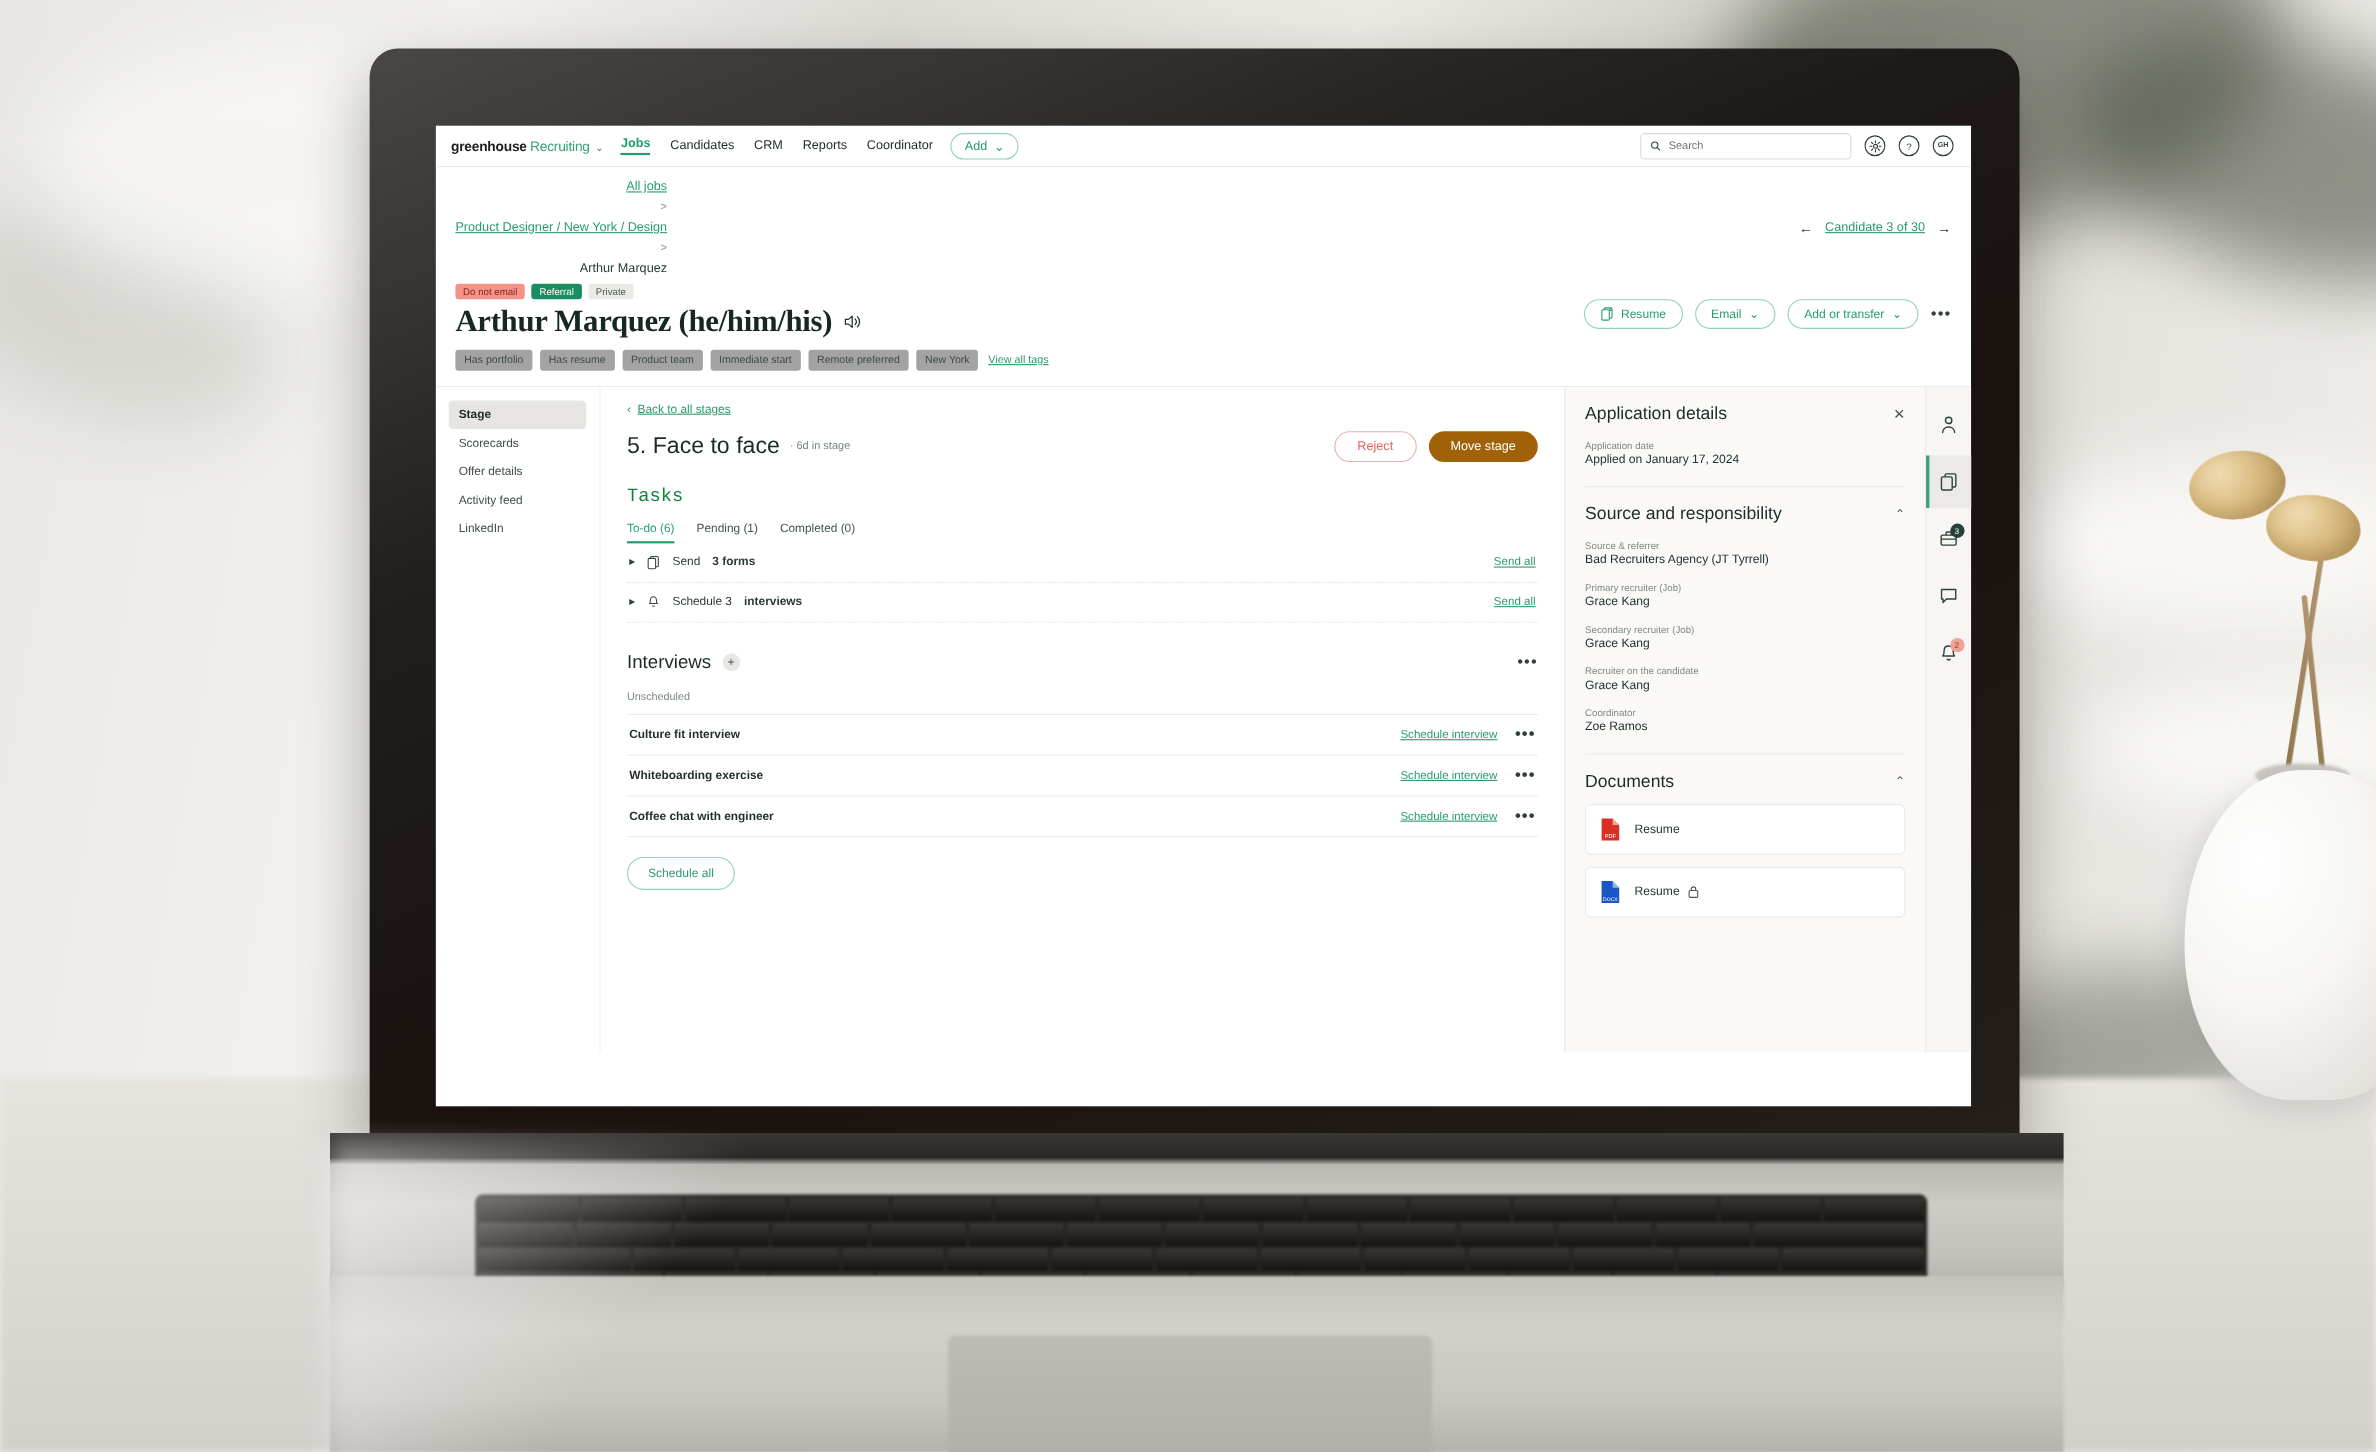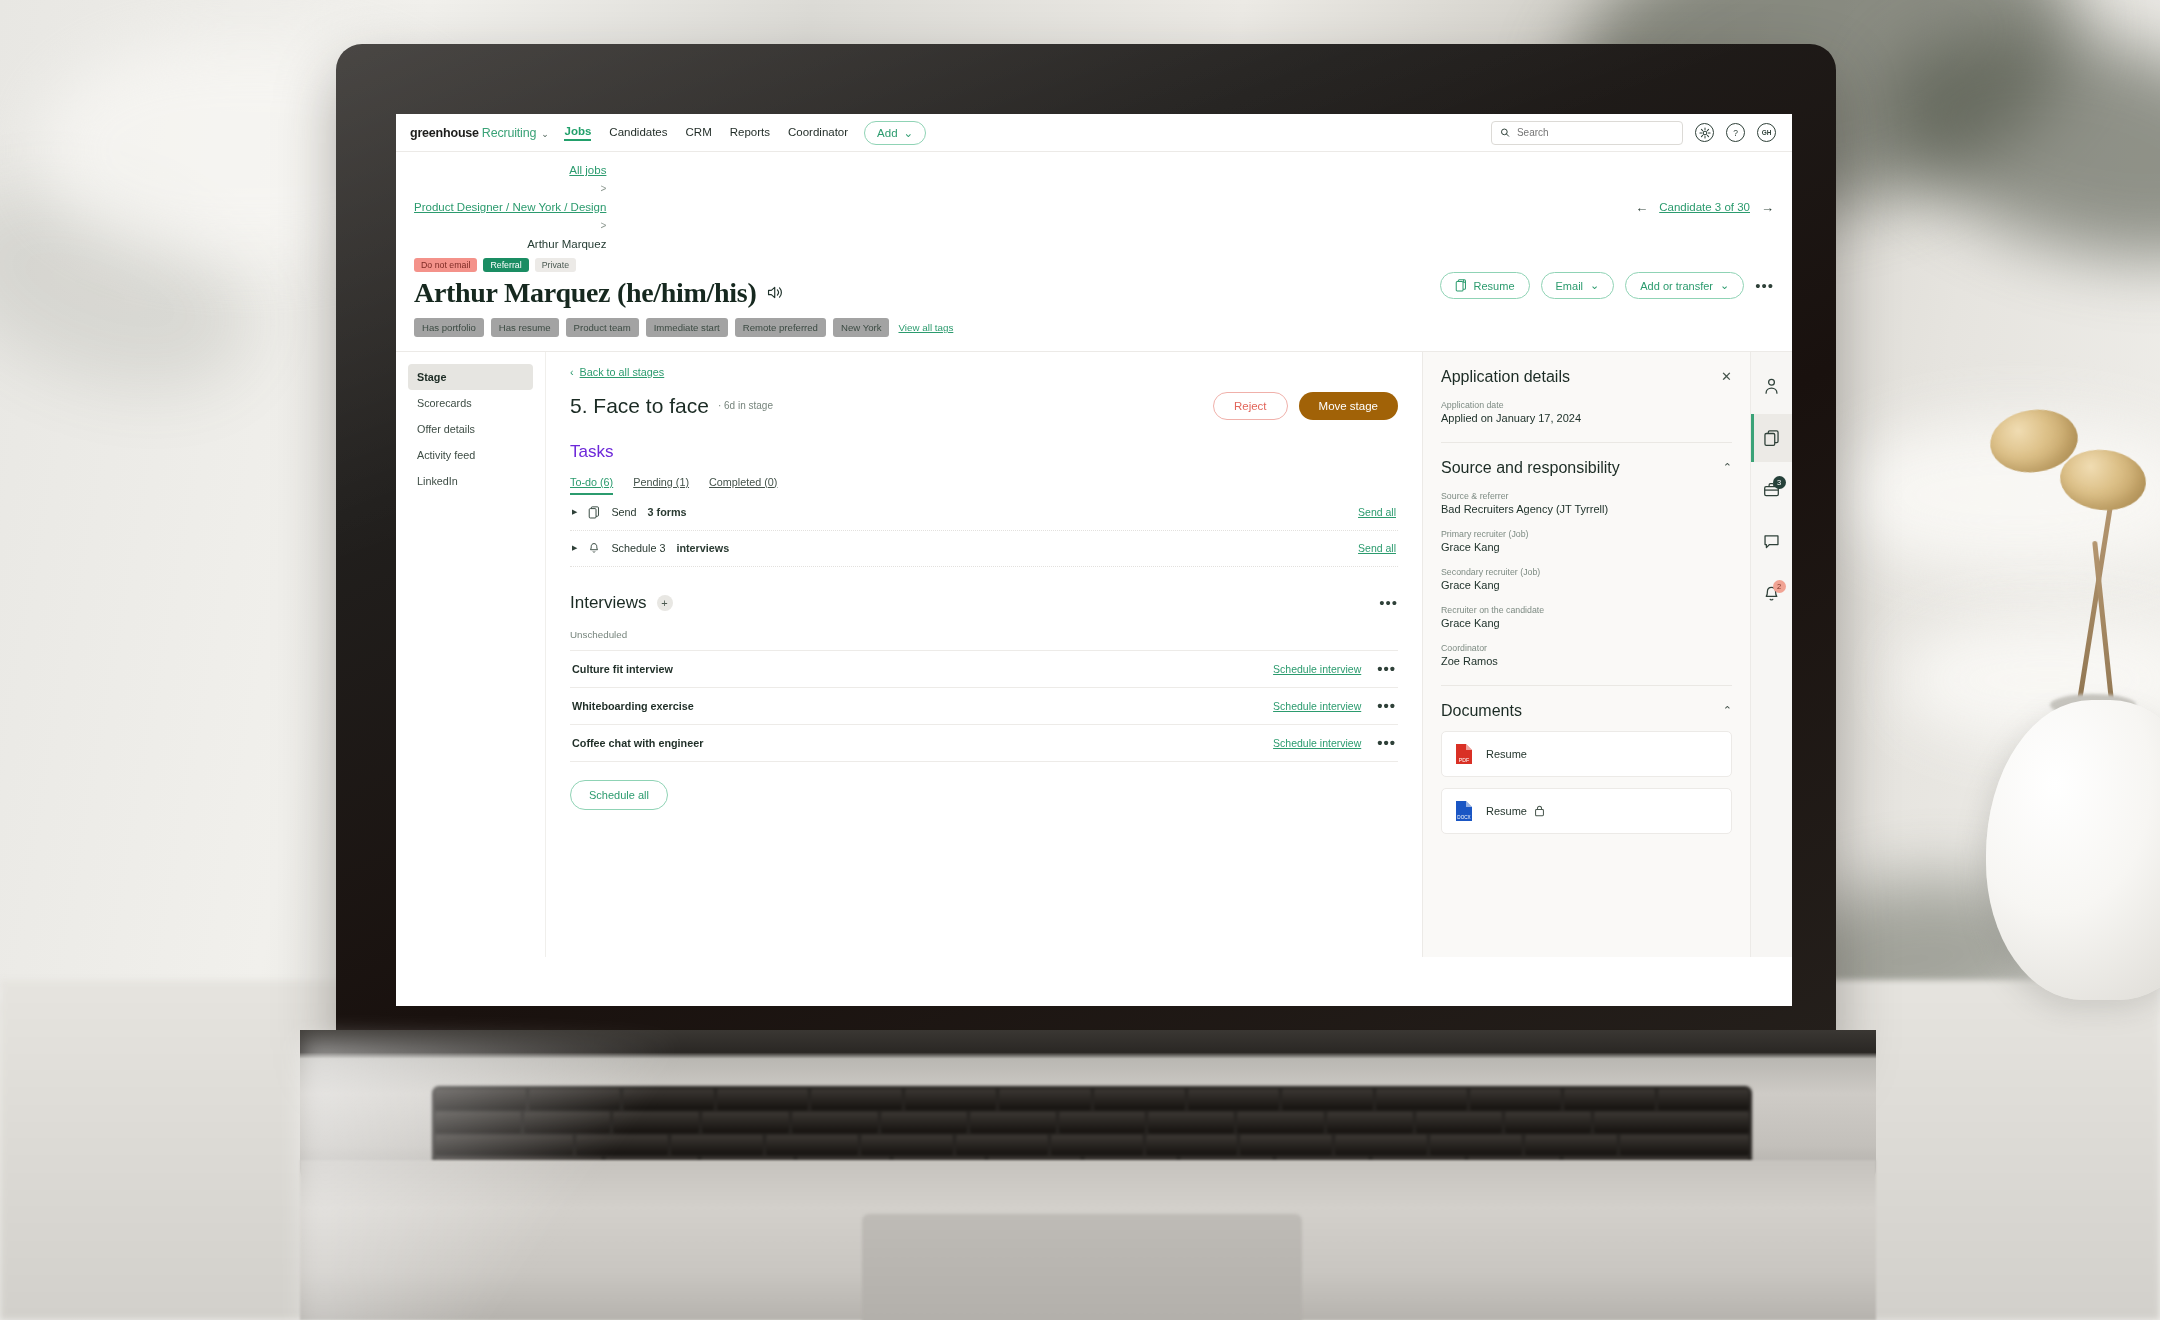--- a/index.html
+++ b/index.html
@@ -218,23 +218,23 @@
   .stagemeta { font-size: 10px; color: #76847c; margin-left: 9px; }
   .stage-btns { margin-left: auto; display: flex; gap: 11px; align-items: center; }
   .btn-reject {
     border: 1px solid #f0b0aa; color: #e2655a; background: #fff;
     border-radius: 17px; padding: 7px 20px; font-size: 11.5px; cursor: pointer;
   }
   .btn-move {
     background: #a16207; color: #fff; border: 0;
     border-radius: 17px; padding: 8px 20px; font-size: 11.5px; cursor: pointer; font-family: inherit;
   }
-  .secttitle { font-size: 17px; color: #6d28d9; margin-top: 22px; }
+  .secttitle { font-size: 17px; color: #15803d; margin-top: 22px; font-family: Liberation Mono, monospace; }
   .tabs { display: flex; gap: 20px; margin-top: 14px; }
-  .tab { font-size: 10.8px; color: #44534b; padding-bottom: 5px; cursor: pointer; text-decoration: underline; }
+  .tab { font-size: 10.8px; color: #44534b; padding-bottom: 5px; cursor: pointer; }
   .tab.active { color: #2b9b6e; border-bottom: 2px solid #2b9b6e; }
   .taskrow {
     display: flex; align-items: center; gap: 11px; padding: 11px 2px;
     border-bottom: 1px dotted #e3e1de; font-size: 10.8px; color: #2a3a32;
   }
   .caret { font-size: 7px; color: #2f4139; cursor: pointer; }
   .ticon { color: #2f4139; display: flex; align-items: center; }
   .sendall { margin-left: auto; color: #2b9b6e; text-decoration: underline; font-size: 10.5px; cursor: pointer; }
 
   .ivhead { display: flex; align-items: center; gap: 10px; margin-top: 26px; }

